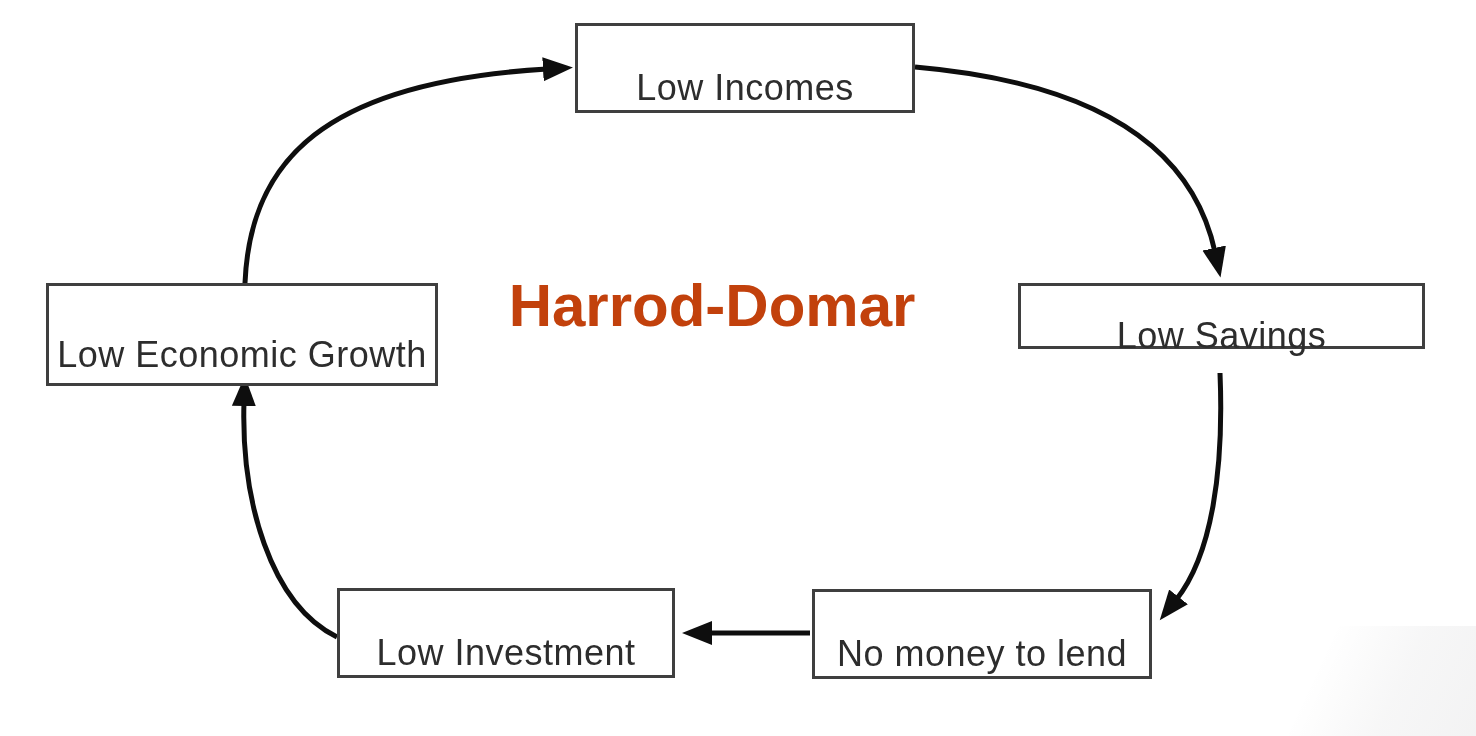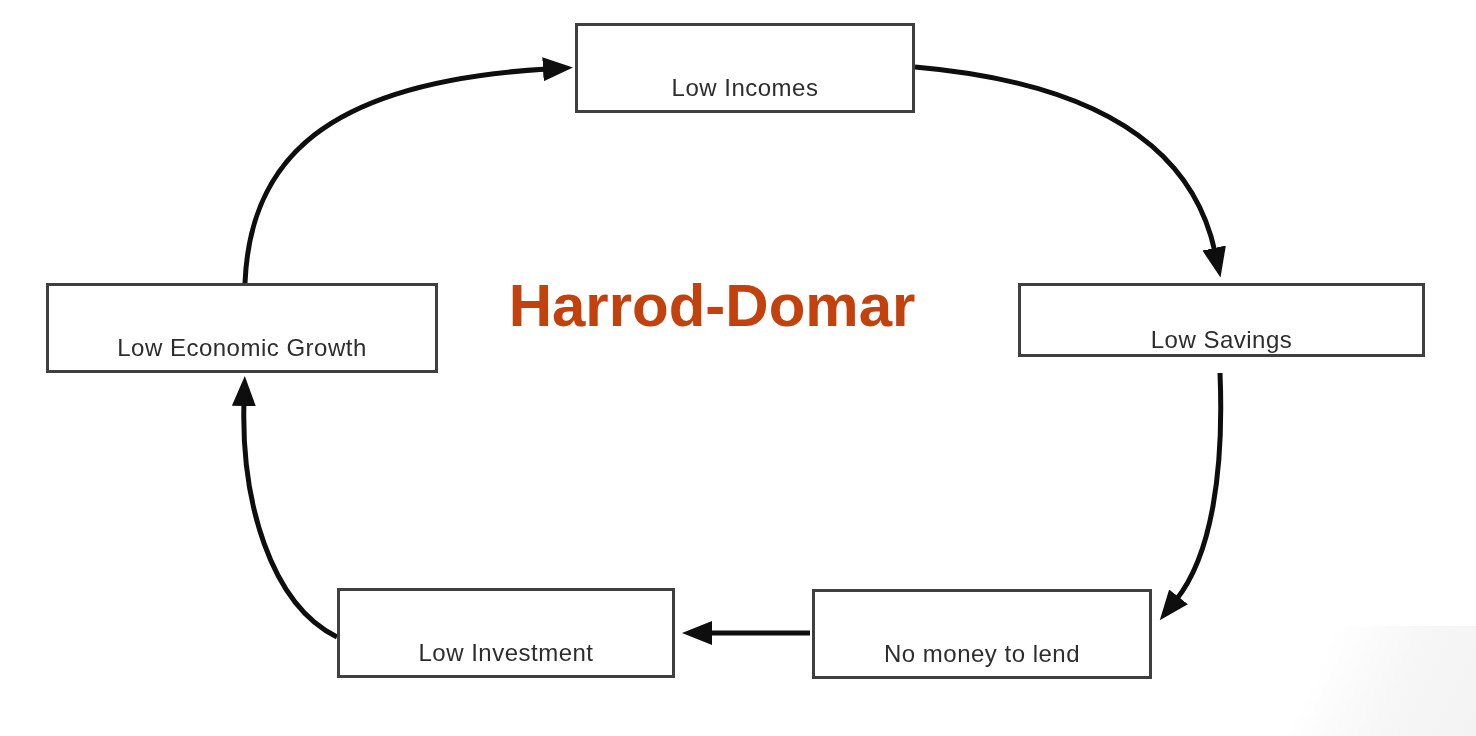--- a/index.html
+++ b/index.html
@@ -32,29 +32,29 @@
     position: absolute;
     box-sizing: border-box;
     background: #ffffff;
     border: 3px solid #3f3f3f;
     display: flex;
     align-items: center;
     justify-content: center;
     z-index: 2;
   }
   .node .label {
-    font-size: 24px;
+    font-size: 36px;
     color: #2d2d2d;
     letter-spacing: 0.5px;
     white-space: nowrap;
     margin-top: 40px;
   }
   #node-low-incomes        { left: 575px;  top: 23px;  width: 340px; height: 90px; }
-  #node-low-economic-growth{ left: 46px;   top: 283px; width: 392px; height: 90px; }
-  #node-low-savings        { left: 1018px; top: 283px; width: 407px; height: 74px; }
+  #node-low-economic-growth{ left: 46px;   top: 283px; width: 392px; height: 103px; }
+  #node-low-savings        { left: 1018px; top: 283px; width: 407px; height: 66px; }
   #node-low-investment     { left: 337px;  top: 588px; width: 338px; height: 90px; }
   #node-no-money-to-lend   { left: 812px;  top: 589px; width: 340px; height: 90px; }
   #diagram-title {
     position: absolute;
     left: 412px;
     top: 268px;
     width: 600px;
     text-align: center;
     font-weight: bold;
     font-size: 60px;

